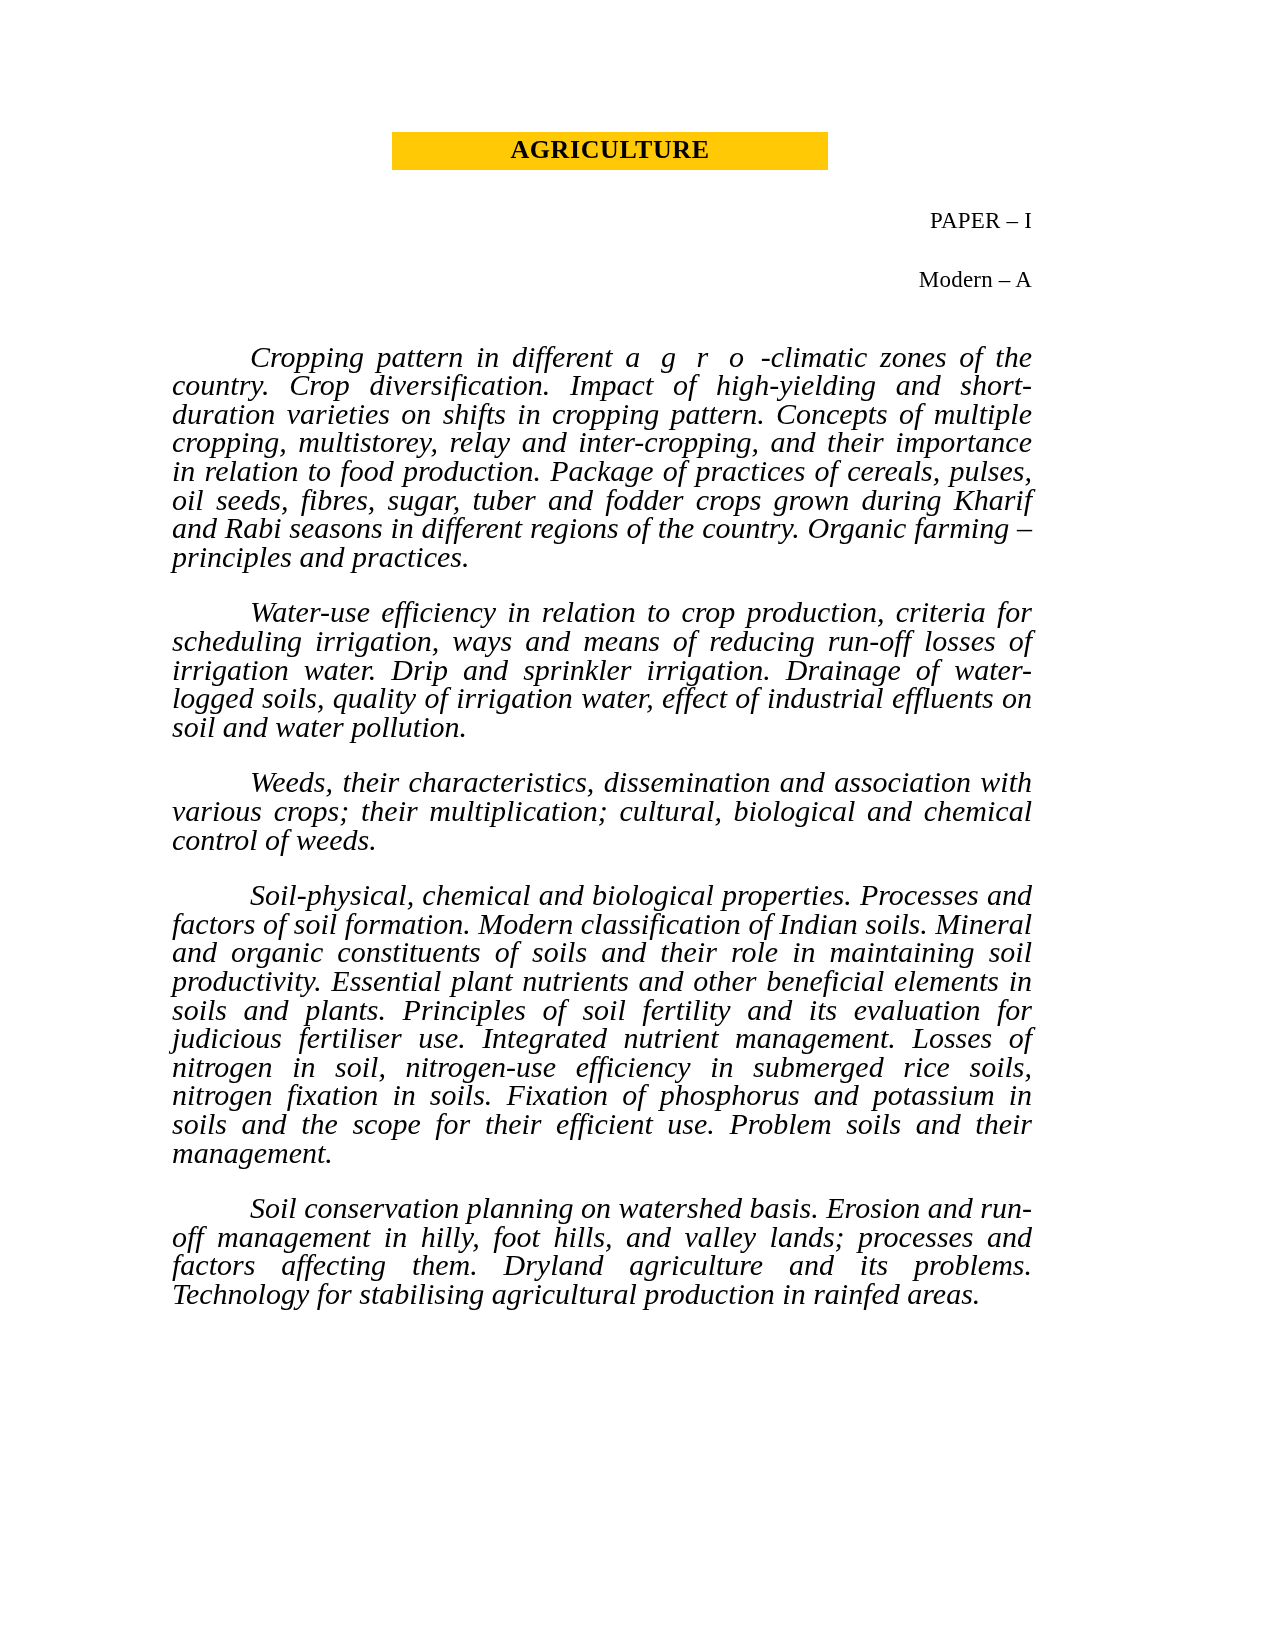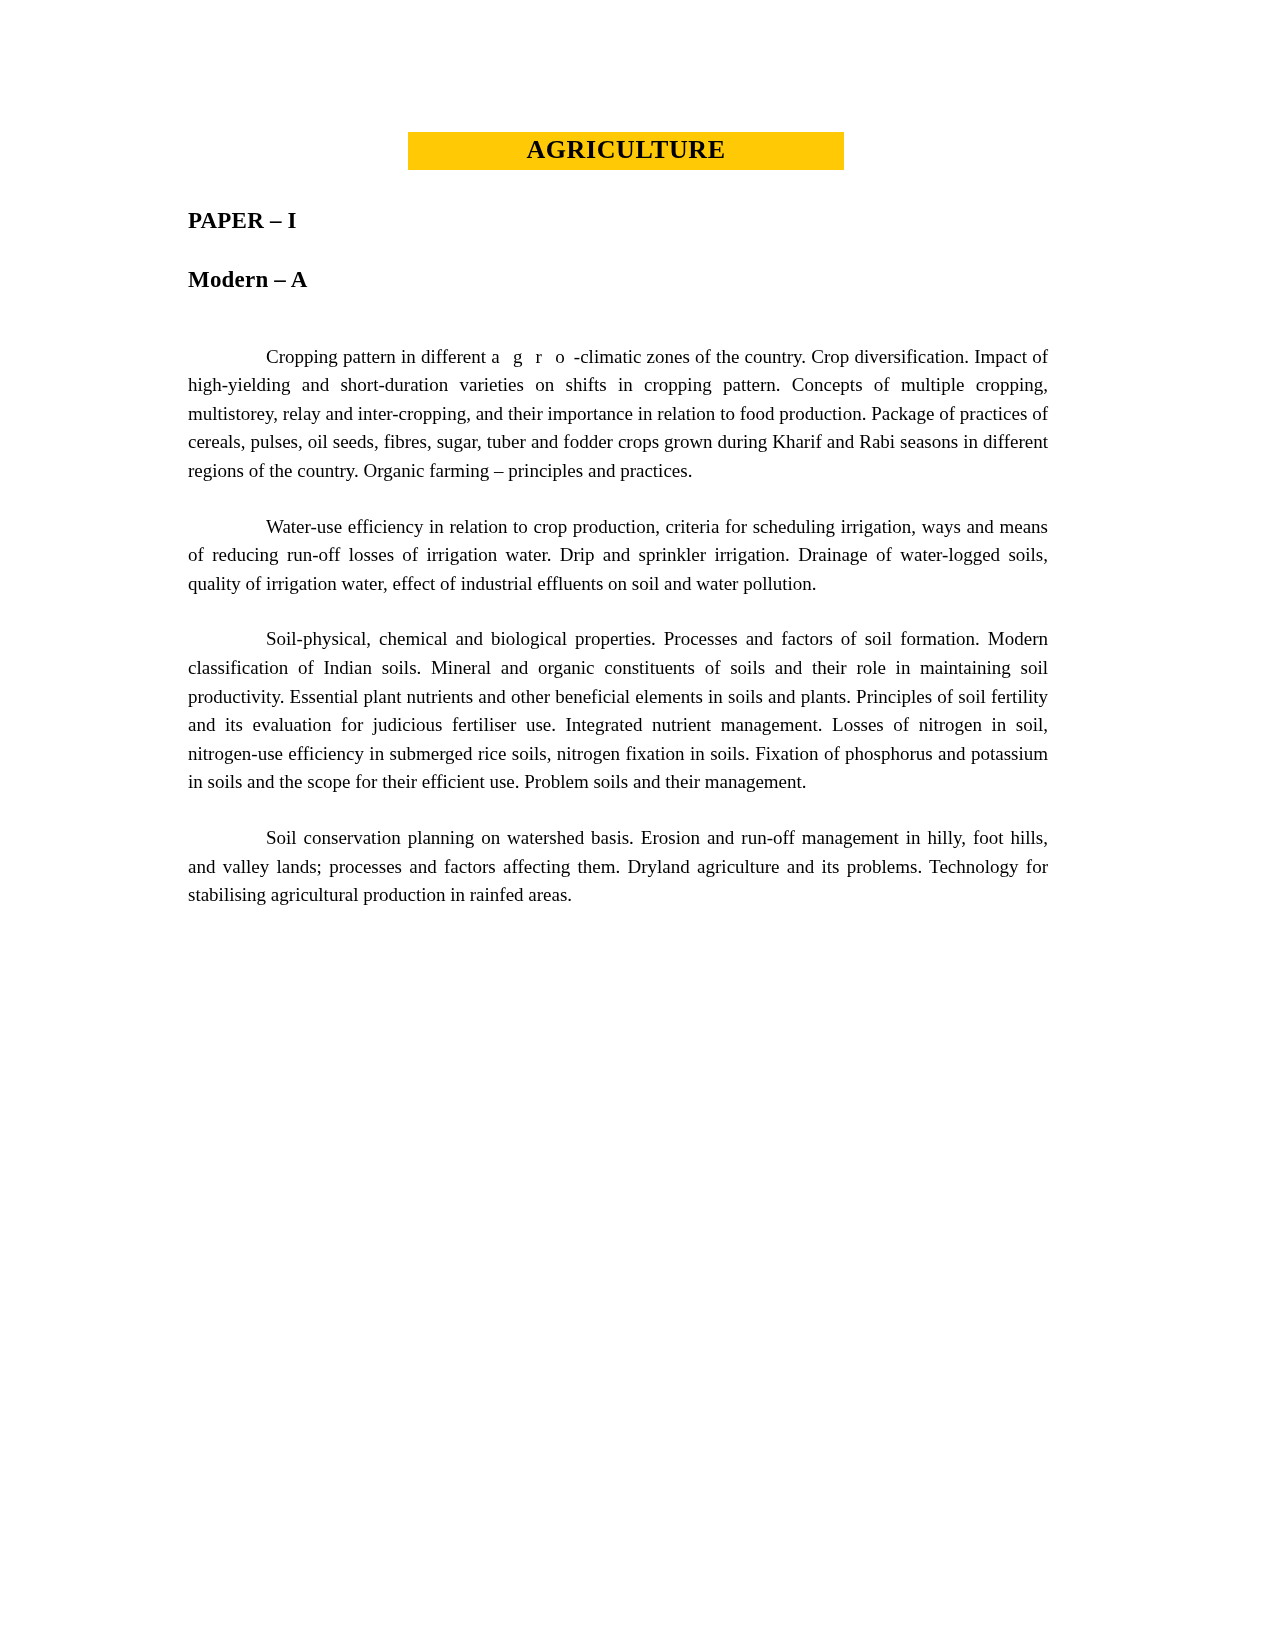--- a/index.html
+++ b/index.html
@@ -16,66 +16,67 @@
   }
   .page {
     position: relative;
     width: 1275px;
     height: 1651px;
     background: #ffffff;
     box-sizing: border-box;
   }
   .content {
     position: absolute;
-    left: 188px;
+    left: 172px;
     top: 120px;
     width: 860px;
   }
   .title-wrap {
     text-align: center;
     margin: 0 0 0 0;
     padding-top: 12px;
   }
   .title-highlight {
     display: inline-block;
     background: #FFC906;
     color: #000000;
     font-weight: bold;
     font-size: 26px;
     letter-spacing: 0.6px;
     line-height: 1.18;
     padding: 3px 118px 4px 118px;
     margin-left: 16px;
   }
   .subtitle {
-    text-align: left;
-    font-weight: bold;
+    text-align: right;
+    font-weight: normal;
     font-size: 23px;
     letter-spacing: 0.2px;
     margin: 0;
   }
   .subtitle.paper {
     padding-top: 38px;
   }
   .subtitle.section {
     padding-top: 33px;
   }
   .body-block {
     padding-top: 50px;
   }
   p.para {
     text-align: justify;
     text-justify: inter-word;
-    font-size: 19px;
+    font-size: 30px;
     line-height: 28.6px;
     margin: 0 0 27px 0;
     text-indent: 78px;
     -webkit-hyphens: none;
     hyphens: none;
     word-spacing: 0px;
+    font-style: italic;
   }
   p.para:last-child {
     margin-bottom: 0;
   }
   .spaced {
     letter-spacing: 4px;
   }
 </style>
 </head>
 <body>
@@ -90,20 +91,21 @@
     <p class="subtitle paper">PAPER – I</p>
 
     <p class="subtitle section">Modern – A</p>
 
     <div class="body-block">
 
       <p class="para"><span>Cropping pattern in different </span><span class="spaced">a g r o</span><span> -climatic zones of the country. Crop diversification. Impact of high-yielding and short-duration varieties on shifts in cropping pattern. Concepts of multiple cropping, multistorey, relay and inter-cropping, and their importance in relation to food production. Package of practices of cereals, pulses, oil seeds, fibres, sugar, tuber and fodder crops grown during Kharif and Rabi seasons in different regions of the country. Organic farming – principles and practices.</span></p>
 
       <p class="para">Water-use efficiency in relation to crop production, criteria for scheduling irrigation, ways and means of reducing run-off losses of irrigation water. Drip and sprinkler irrigation. Drainage of water-logged soils, quality of irrigation water, effect of industrial effluents on soil and water pollution.</p>
 
+      <p class="para">Weeds, their characteristics, dissemination and association with various crops; their multiplication; cultural, biological and chemical control of weeds.</p>
 
 
       <p class="para">Soil-physical, chemical and biological properties. Processes and factors of soil formation. Modern classification of Indian soils. Mineral and organic constituents of soils and their role in maintaining soil productivity. Essential plant nutrients and other beneficial elements in soils and plants. Principles of soil fertility and its evaluation for judicious fertiliser use. Integrated nutrient management. Losses of nitrogen in soil, nitrogen-use efficiency in submerged rice soils, nitrogen fixation in soils. Fixation of phosphorus and potassium in soils and the scope for their efficient use. Problem soils and their management.</p>
 
       <p class="para">Soil conservation planning on watershed basis. Erosion and run-off management in hilly, foot hills, and valley lands; processes and factors affecting them. Dryland agriculture and its problems. Technology for stabilising agricultural production in rainfed areas.</p>
 
     </div>
   </div>
 </div>
 

